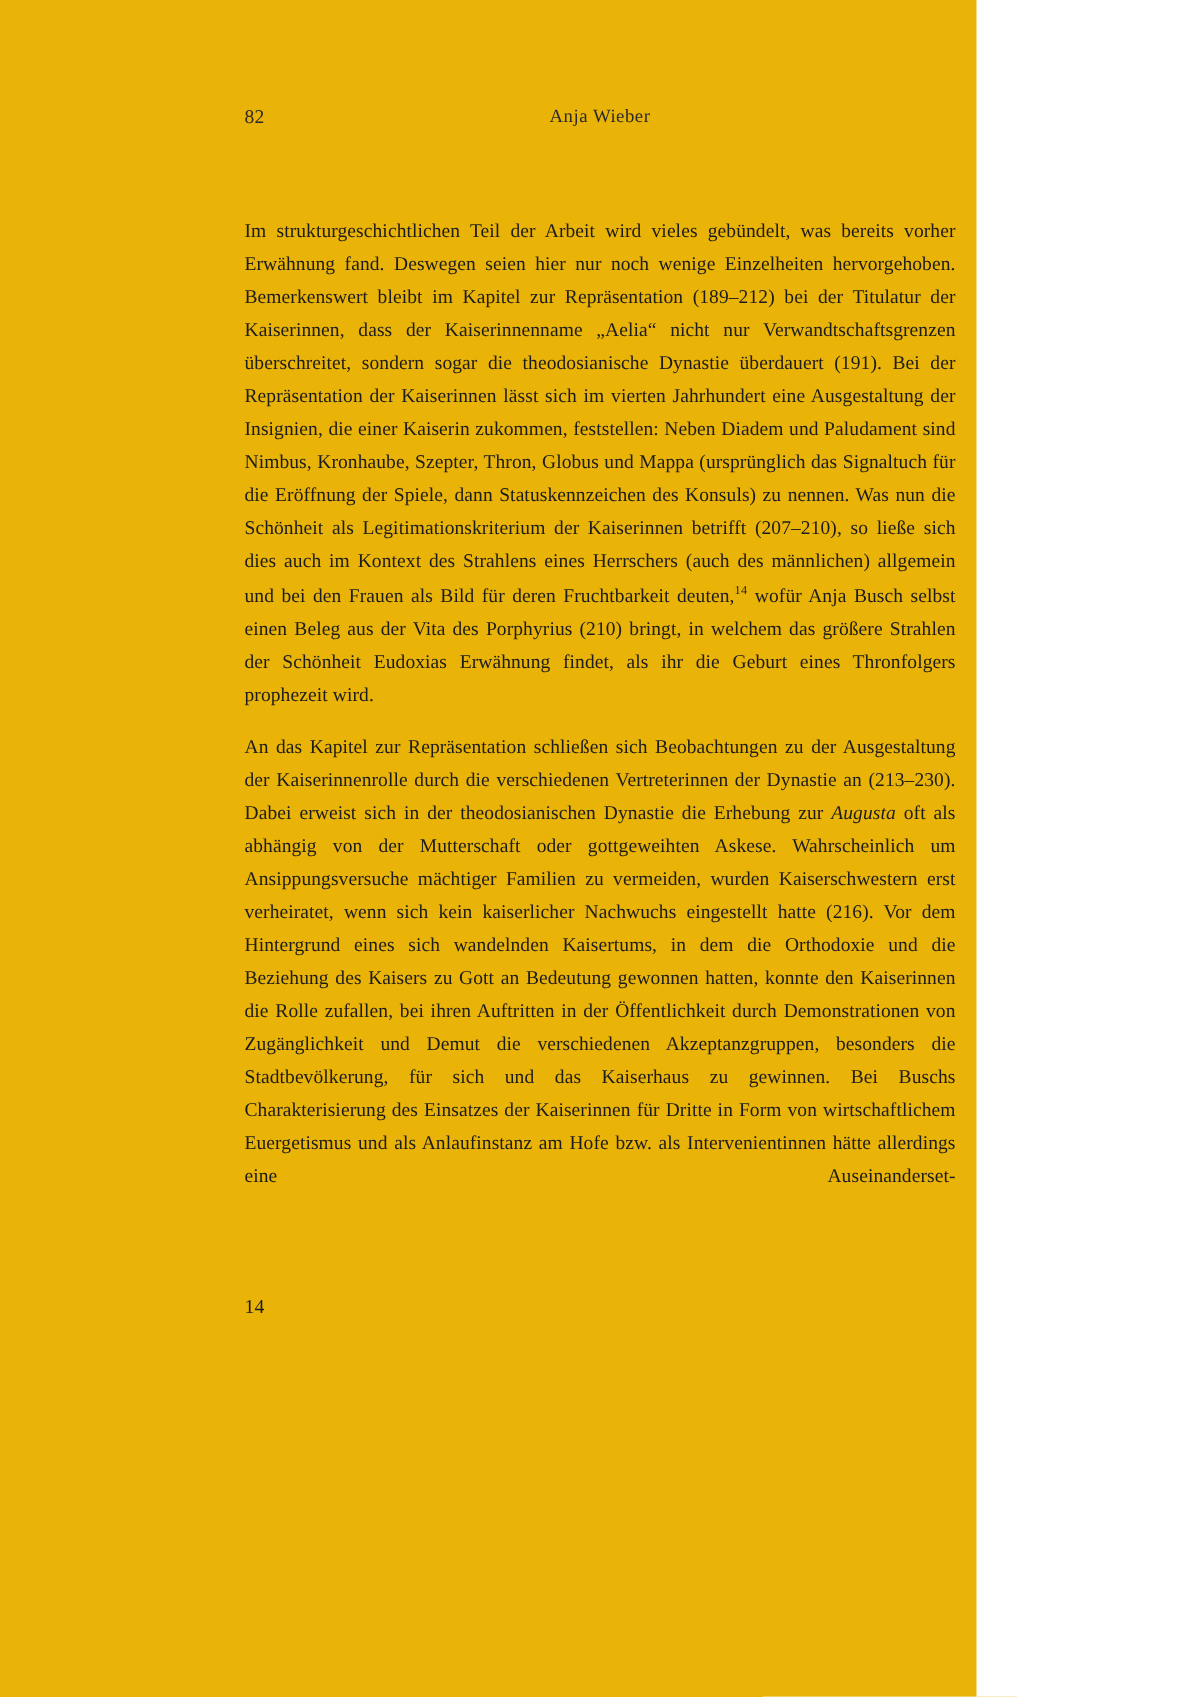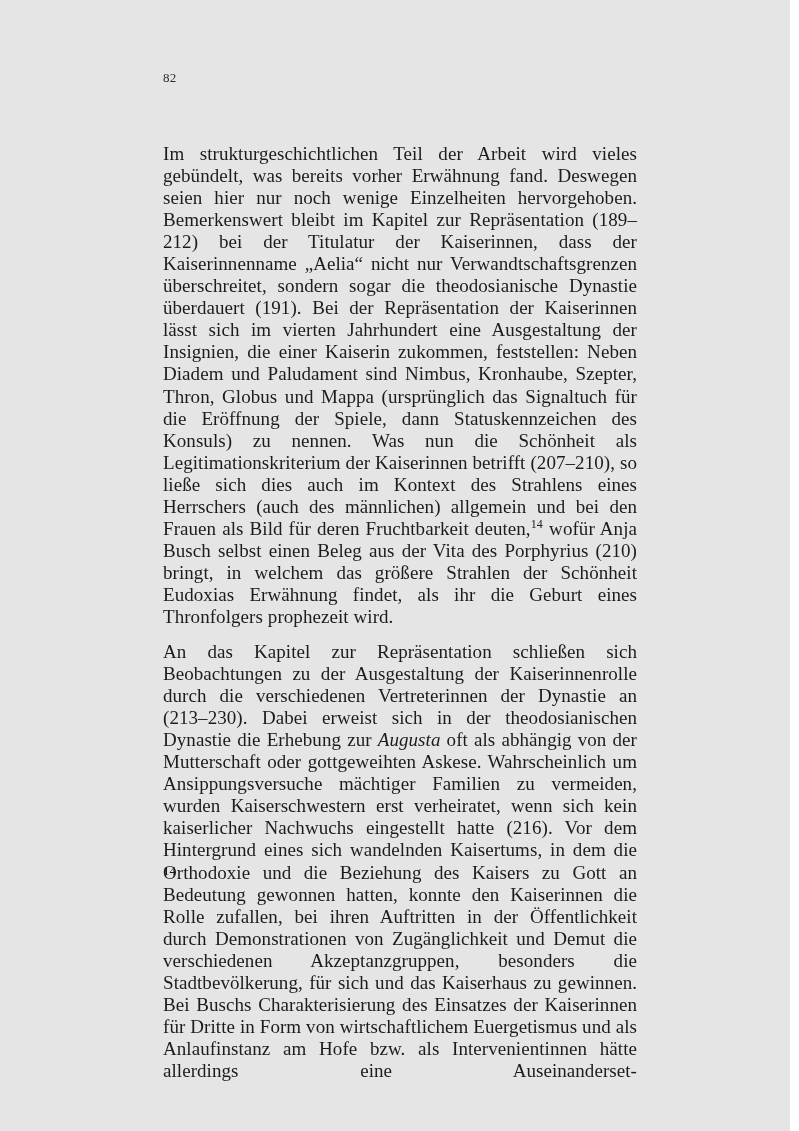--- a/index.html
+++ b/index.html
@@ -12,23 +12,23 @@
     height: 1131px;
     font-family: "Liberation Serif", "DejaVu Serif", serif;
     color: #1a1a1a;
     position: relative;
     overflow: hidden;
   }
 
   .page {
     position: absolute;
     inset: 0;
-    width: 790px;
+    width: 651px;
     height: 1131px;
-    background: #e5e5e5;
+    background: #eab308;
     text-decoration: underline;
   }
 
   
   .running-head {
     position: absolute;
     left: 163px;
     top: 70px;
     width: 474px;
     height: 20px;
@@ -55,21 +55,21 @@
   
   .text-column {
     position: absolute;
     left: 163px;
     top: 143px;
     width: 474px;
   }
 
   .para {
     margin: 0 0 13px 0;
-    font-size: 19px;
+    font-size: 13px;
     line-height: 22.05px;
     text-align: justify;
     text-justify: inter-word;
     hyphens: none;
     letter-spacing: 0.06px;
     word-spacing: 0.1px;
     color: #1c1c1c;
   }
   .para:last-child { margin-bottom: 0; }
 
@@ -113,20 +113,21 @@
     font-size: 13.1px;
   }
 </style>
 </head>
 <body>
 
 <div class="page">
 
   <div class="running-head">
     <span class="folio">82</span>
+    <span class="head-title">Anja Wieber</span>
   </div>
 
   <div class="text-column" id="body-column">
       <p class="para"><span>Im strukturgeschichtlichen Teil der Arbeit wird vieles gebündelt, was bereits vorher Erwähnung fand. Deswegen seien hier nur noch wenige Einzelheiten hervorgehoben. Bemerkenswert bleibt im Kapitel zur Repräsentation (189–212) bei der Titulatur der Kaiserinnen, dass der Kaiserinnenname „Aelia“ nicht nur Verwandtschaftsgrenzen überschreitet, sondern sogar die theodosianische Dynastie überdauert (191). Bei der Repräsentation der Kaiserinnen lässt sich im vierten Jahrhundert eine Ausgestaltung der Insignien, die einer Kaiserin zukommen, feststellen: Neben Diadem und Paludament sind Nimbus, Kronhaube, Szepter, Thron, Globus und Mappa (ursprünglich das Signaltuch für die Eröffnung der Spiele, dann Statuskennzeichen des Konsuls) zu nennen. Was nun die Schönheit als Legitimationskriterium der Kaiserinnen betrifft (207–210), so ließe sich dies auch im Kontext des Strahlens eines Herrschers (auch des männlichen) allgemein und bei den Frauen als Bild für deren Fruchtbarkeit deuten,</span><sup class="fn-ref">14</sup><span> wofür Anja Busch selbst einen Beleg aus der Vita des Porphyrius (210) bringt, in welchem das größere Strahlen der Schönheit Eudoxias Erwähnung findet, als ihr die Geburt eines Thronfolgers prophezeit wird.</span></p>
       <p class="para continues"><span>An das Kapitel zur Repräsentation schließen sich Beobachtungen zu der Ausgestaltung der Kaiserinnenrolle durch die verschiedenen Vertreterinnen der Dynastie an (213–230). Dabei erweist sich in der theodosianischen Dynastie die Erhebung zur </span><em class="it">Augusta</em><span> oft als abhängig von der Mutterschaft oder gottgeweihten Askese. Wahrscheinlich um Ansippungsversuche mächtiger Familien zu vermeiden, wurden Kaiserschwestern erst verheiratet, wenn sich kein kaiserlicher Nachwuchs eingestellt hatte (216). Vor dem Hintergrund eines sich wandelnden Kaisertums, in dem die Orthodoxie und die Beziehung des Kaisers zu Gott an Bedeutung gewonnen hatten, konnte den Kaiserinnen die Rolle zufallen, bei ihren Auftritten in der Öffentlichkeit durch Demonstrationen von Zugänglichkeit und Demut die verschiedenen Akzeptanzgruppen, besonders die Stadtbevölkerung, für sich und das Kaiserhaus zu gewinnen. Bei Buschs Charakterisierung des Einsatzes der Kaiserinnen für Dritte in Form von wirtschaftlichem Euergetismus und als Anlaufinstanz am Hofe bzw. als Intervenientinnen hätte allerdings eine Auseinanderset-</span></p>
     </div>
 
   <div class="footnotes" id="footnote-area">
       <div class="footnote"><span class="fn-num">14</span></div>
     </div>

